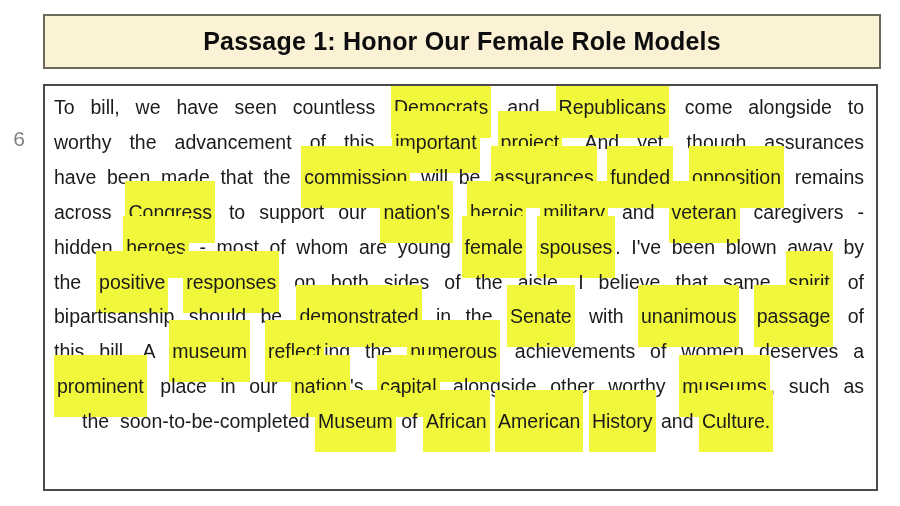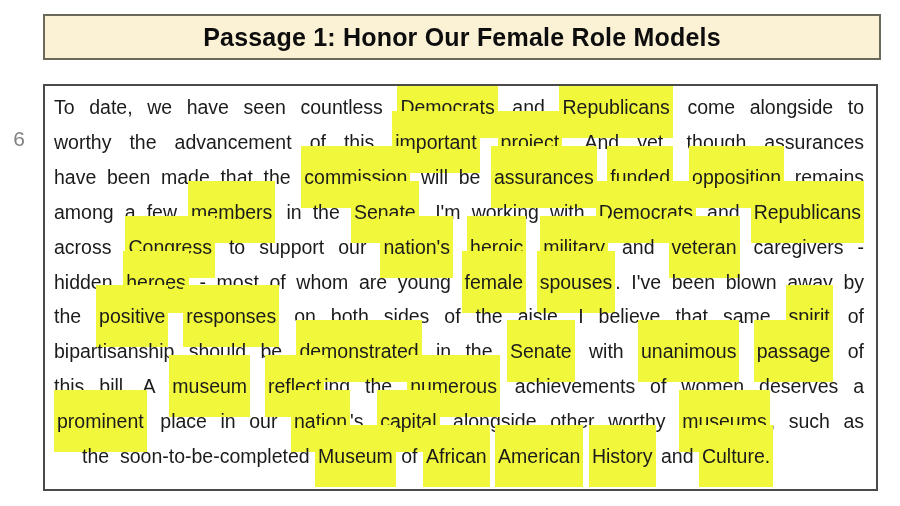--- a/index.html
+++ b/index.html
@@ -18,21 +18,21 @@
     height: 506px;
     background: #ffffff;
     overflow: hidden;
     font-family: "Liberation Sans", "DejaVu Sans", sans-serif;
   }
   .header-box {
     position: absolute;
     left: 43px;
     top: 14px;
     width: 838px;
-    height: 46px;
+    height: 55px;
     background: var(--header-bg);
     border: 2px solid var(--header-border);
     display: flex;
     align-items: center;
     justify-content: center;
   }
   .header-title {
     font-size: 25px;
     font-weight: bold;
     color: #0d0d0d;
@@ -82,24 +82,23 @@
 <div class="page">
 
   <div class="header-box">
     <div class="header-title">Passage 1: Honor Our Female Role Models</div>
   </div>
 
   <div class="line-number">6</div>
 
   <div class="passage-box">
     <div class="passage-text">
-        <div class="pline"><span>To date, we have seen countless </span><span class="hl">Democrats</span><span> and </span><span class="hl">Republicans</span><span> come alongside to</span></div>
+        <div class="pline"><span>To bill, we have seen countless </span><span class="hl">Democrats</span><span> and </span><span class="hl">Republicans</span><span> come alongside to</span></div>
         <div class="pline"><span>worthy the advancement of this </span><span class="hl">important</span><span> </span><span class="hl">project</span><span>. And yet, though assurances</span></div>
         <div class="pline"><span>have been made that the </span><span class="hl">commission</span><span> will be </span><span class="hl">assurances</span><span> </span><span class="hl">funded</span><span>, </span><span class="hl">opposition</span><span> remains</span></div>
-        <div class="pline"><span>among a few </span><span class="hl">members</span><span> in the </span><span class="hl">Senate</span><span>. I'm working with </span><span class="hl">Democrats</span><span> and </span><span class="hl">Republicans</span></div>
         <div class="pline"><span>across </span><span class="hl">Congress</span><span> to support our </span><span class="hl">nation's</span><span> </span><span class="hl">heroic</span><span> </span><span class="hl">military</span><span> and </span><span class="hl">veteran</span><span> caregivers -</span></div>
         <div class="pline"><span>hidden </span><span class="hl">heroes</span><span> - most of whom are young </span><span class="hl">female</span><span> </span><span class="hl">spouses</span><span>. I've been blown away by</span></div>
         <div class="pline"><span>the </span><span class="hl">positive</span><span> </span><span class="hl">responses</span><span> on both sides of the aisle. I believe that same </span><span class="hl">spirit</span><span> of</span></div>
         <div class="pline"><span>bipartisanship should be </span><span class="hl">demonstrated</span><span> in the </span><span class="hl">Senate</span><span> with </span><span class="hl">unanimous</span><span> </span><span class="hl">passage</span><span> of</span></div>
         <div class="pline"><span>this bill. A </span><span class="hl">museum</span><span> </span><span class="hl">reflect</span><span>ing the </span><span class="hl">numerous</span><span> achievements of women deserves a</span></div>
         <div class="pline"><span class="hl">prominent</span><span> place in our </span><span class="hl">nation</span><span>'s </span><span class="hl">capital</span><span> alongside other worthy </span><span class="hl">museums</span><span>, such as</span></div>
         <div class="pline last"><span>the &nbsp;soon-to-be-completed </span><span class="hl">Museum</span><span> of </span><span class="hl">African</span><span> </span><span class="hl">American</span><span> </span><span class="hl">History</span><span> and </span><span class="hl">Culture.</span></div>
       </div>
   </div>
 

